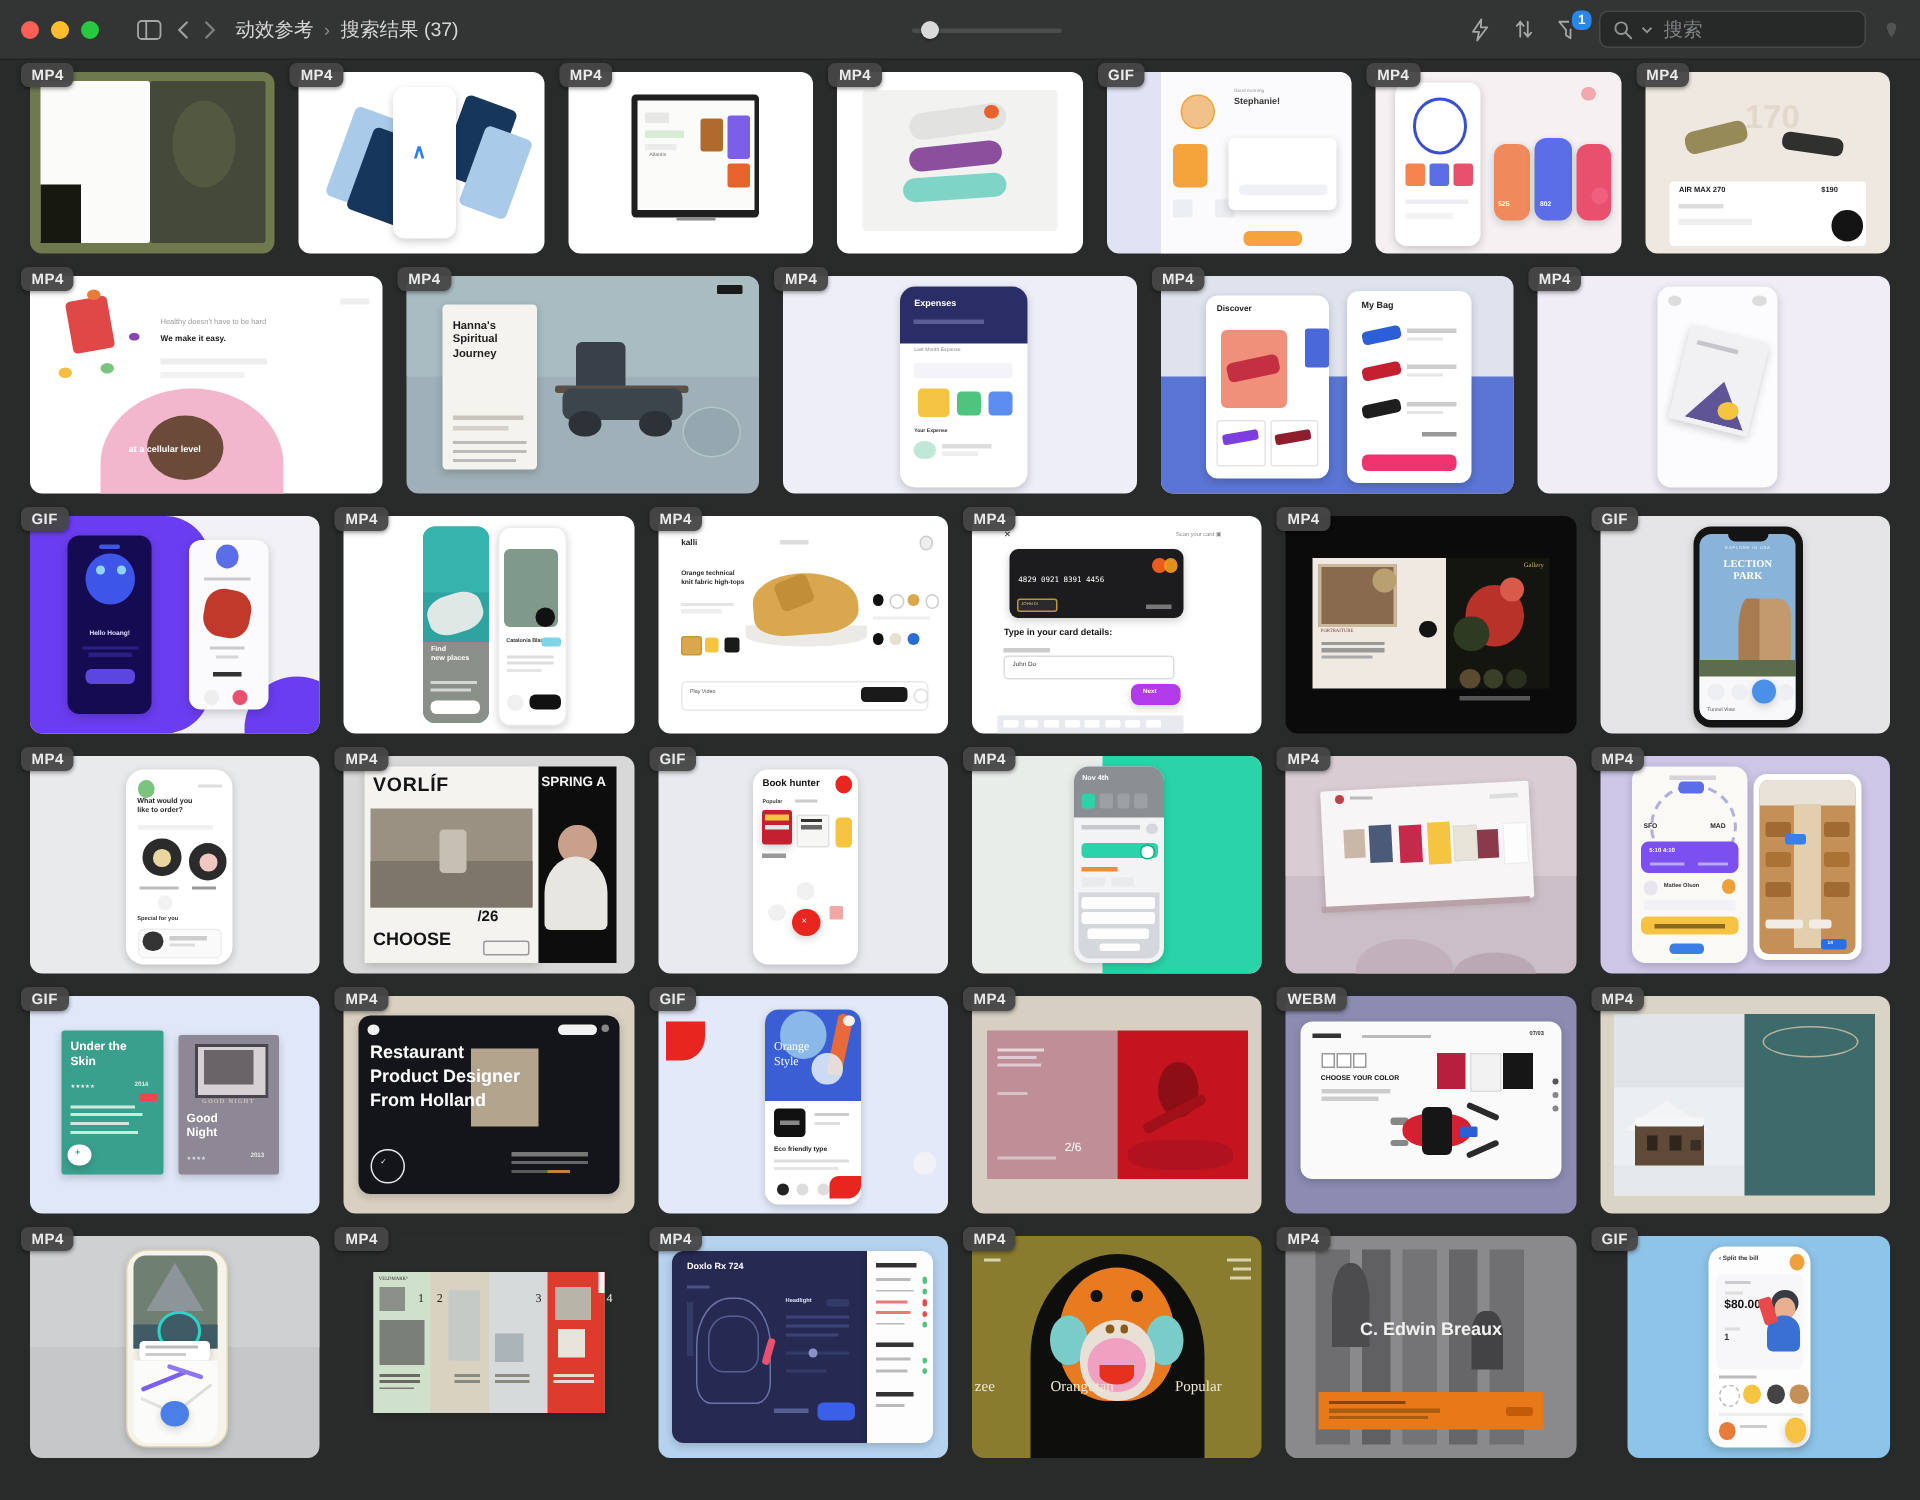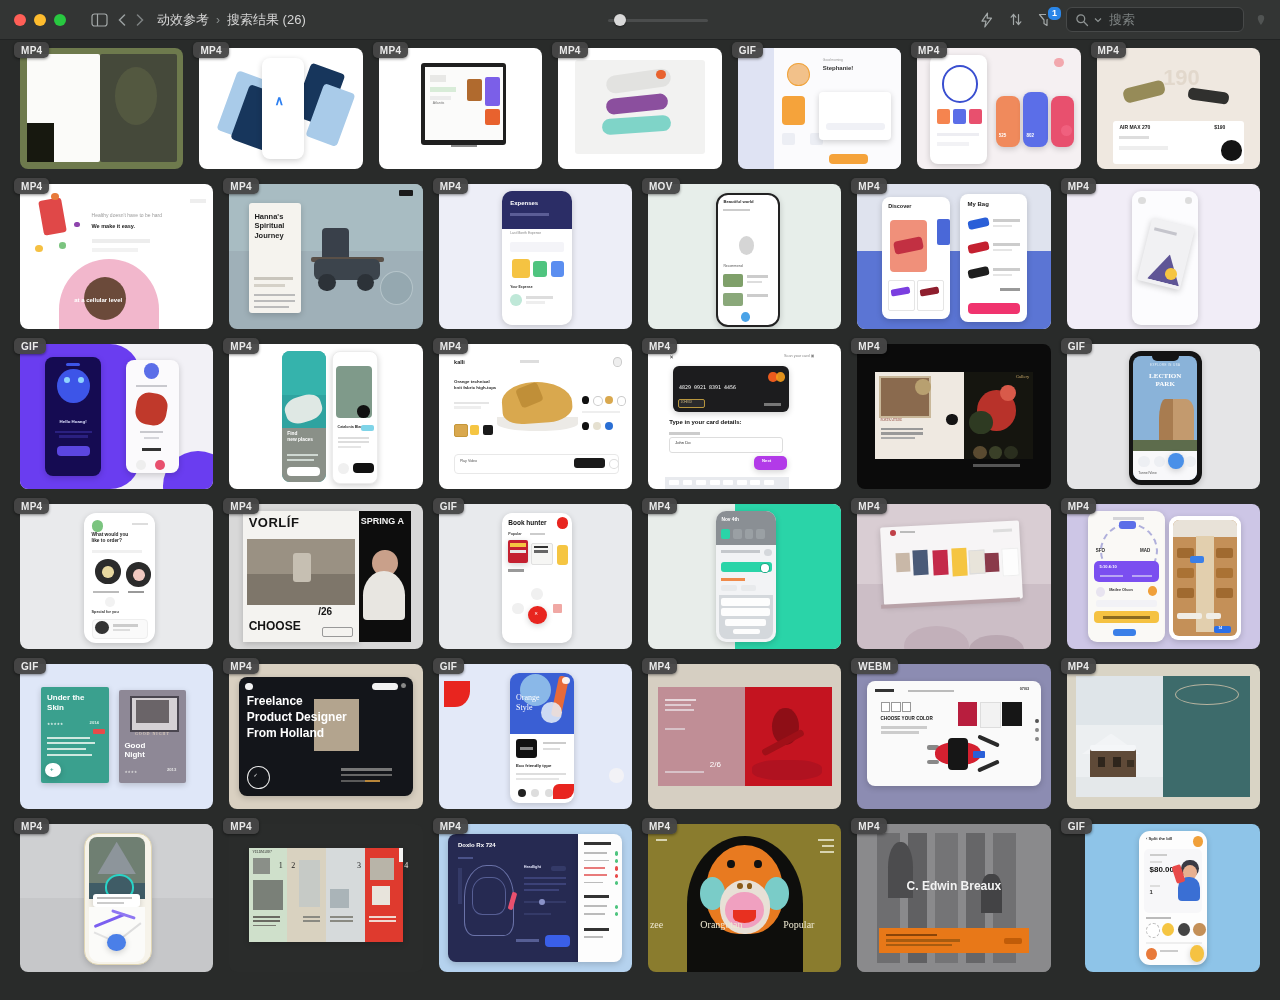--- a/index.html
+++ b/index.html
@@ -50,21 +50,21 @@
         </svg>
     </button>
     <button class="tbtn">
       <svg width="8" height="12">
           <path d="M1.5 1 L6.5 6 L1.5 11" fill="none" stroke="#7d8282" stroke-width="1.5" stroke-linecap="round"></path>
         </svg>
     </button>
     <nav class="breadcrumb">
       <span>动效参考</span>
       <span class="sep">›</span>
-      <span>搜索结果 (26)</span>
+      <span>搜索结果 (37)</span>
     </nav>
     <div class="slider">
       <div class="track">
         <div class="knob" id="slider-knob" style="left: calc(12% - 6px);"></div>
       </div>
     </div>
     <div class="tools">
       <button class="icon-btn">
         <svg width="15" height="16">
             <path d="M8.5 1 L3 9.2 L7 9.2 L5.8 15 L12.5 6.2 L8.2 6.2 Z" fill="none" stroke="#a3a8a8" stroke-width="1.2" stroke-linejoin="round"></path>
@@ -174,21 +174,21 @@
             <div class="shape" style="left: 82%; top: 40%; width: 14%; height: 42%; background: rgb(232, 80, 110); border-radius: 8px; box-shadow: rgba(0, 0, 0, 0.18) 0px 2px 6px;"></div>
             <span class="ttext" style="left: 50%; top: 70%; width: 12%; font-size: 4.5px; font-weight: 700; color: rgb(255, 255, 255);">525</span>
             <span class="ttext" style="left: 67%; top: 70%; width: 12%; font-size: 4.5px; font-weight: 700; color: rgb(255, 255, 255);">802</span>
             <div class="shape" style="left: 88%; top: 64%; width: 7%; height: 9%; background: rgb(240, 96, 126); border-radius: 50%;"></div>
             <div class="shape" style="left: 84%; top: 8%; width: 6%; height: 8%; background: rgb(242, 168, 174); border-radius: 50%;"></div>
           </div>
           <span class="badge">MP4</span>
         </article>
         <article class="tile">
           <div class="art" style="background: rgb(239, 232, 224);">
-            <span class="ttext" style="left: 22%; top: 14%; width: 60%; font-size: 22px; font-weight: 800; color: rgb(226, 216, 204); text-align: center;">190</span>
+            <span class="ttext" style="left: 22%; top: 14%; width: 60%; font-size: 22px; font-weight: 800; color: rgb(226, 216, 204); text-align: center;">170</span>
             <div class="shape" style="left: 16%; top: 30%; width: 26%; height: 12%; background: rgb(150, 139, 88); border-radius: 6px; transform: rotate(-14deg);"></div>
             <div class="shape" style="left: 56%; top: 35%; width: 25%; height: 10%; background: rgb(48, 48, 46); border-radius: 5px; transform: rotate(8deg);"></div>
             <div class="shape" style="left: 10%; top: 60%; width: 80%; height: 36%; background: rgb(255, 255, 255); border-radius: 3px;"></div>
             <span class="ttext" style="left: 14%; top: 64%; width: 40%; font-size: 5px; font-weight: 700; color: rgb(26, 26, 26);">AIR MAX 270</span>
             <span class="ttext" style="left: 72%; top: 64%; width: 16%; font-size: 5px; font-weight: 700; color: rgb(26, 26, 26);">$190</span>
             <div class="shape" style="left: 14%; top: 73%; width: 18%; height: 2%; background: rgb(221, 221, 221);"></div>
             <div class="shape" style="left: 14%; top: 81%; width: 30%; height: 3%; background: rgb(238, 238, 238);"></div>
             <div class="shape" style="left: 76%; top: 76%; width: 13%; height: 17%; background: rgb(20, 20, 20); border-radius: 50%;"></div>
           </div>
           <span class="badge">MP4</span>
@@ -245,36 +245,20 @@
             <div class="shape" style="left: 37%; top: 40%; width: 28%; height: 7%; background: rgb(244, 244, 248); border-radius: 2px;"></div>
             <div class="shape" style="left: 38%; top: 52%; width: 9%; height: 13%; background: rgb(245, 195, 66); border-radius: 3px;"></div>
             <div class="shape" style="left: 49%; top: 53%; width: 7%; height: 11%; background: rgb(79, 196, 127); border-radius: 3px;"></div>
             <div class="shape" style="left: 58%; top: 53%; width: 7%; height: 11%; background: rgb(91, 142, 240); border-radius: 3px;"></div>
             <span class="ttext" style="left: 37%; top: 70%; width: 24%; font-size: 3.4px; font-weight: 700; color: rgb(51, 51, 51);">Your Expense</span>
             <div class="shape" style="left: 37%; top: 76%; width: 6%; height: 8%; background: rgb(191, 232, 216); border-radius: 50%;"></div>
             <div class="shape" style="left: 45%; top: 77%; width: 14%; height: 2%; background: rgb(221, 221, 221);"></div>
             <div class="shape" style="left: 45%; top: 81%; width: 10%; height: 2%; background: rgb(238, 238, 238);"></div>
           </div>
           <span class="badge">MP4</span>
-        </article>
-        <article class="tile">
-          <div class="art" style="background: rgb(231, 238, 234);">
-            <div class="shape" style="left: 35%; top: 6%; width: 31%; height: 90%; background: rgb(255, 255, 255); border-radius: 12px; border: 2px solid rgb(34, 34, 34); box-shadow: rgba(0, 0, 0, 0.18) 0px 2px 6px;"></div>
-            <span class="ttext" style="left: 39%; top: 11%; width: 24%; font-size: 4.2px; font-weight: 700; color: rgb(42, 42, 42);">Beautiful world</span>
-            <div class="shape" style="left: 39%; top: 17%; width: 14%; height: 1.5%; background: rgb(204, 204, 204);"></div>
-            <div class="shape" style="left: 47%; top: 36%; width: 8%; height: 13%; background: rgb(213, 213, 213); border-radius: 50%;"></div>
-            <span class="ttext" style="left: 39%; top: 56%; width: 20%; font-size: 3.4px; font-weight: 400; color: rgb(85, 85, 85);">Recommend</span>
-            <div class="shape" style="left: 39%; top: 62%; width: 10%; height: 9%; background: rgb(127, 160, 106); border-radius: 2px;"></div>
-            <div class="shape" style="left: 51%; top: 63%; width: 11%; height: 2%; background: rgb(204, 204, 204);"></div>
-            <div class="shape" style="left: 51%; top: 67%; width: 8%; height: 1.5%; background: rgb(221, 221, 221);"></div>
-            <div class="shape" style="left: 39%; top: 75%; width: 10%; height: 9%; background: rgb(138, 168, 122); border-radius: 2px;"></div>
-            <div class="shape" style="left: 51%; top: 76%; width: 11%; height: 2%; background: rgb(204, 204, 204);"></div>
-            <div class="shape" style="left: 48%; top: 88%; width: 5%; height: 7%; background: rgb(74, 163, 232); border-radius: 50%;"></div>
-          </div>
-          <span class="badge">MOV</span>
         </article>
         <article class="tile">
           <div class="art" style="background: rgb(223, 227, 238);">
             <div class="shape" style="left: 0%; top: 46%; width: 100%; height: 54%; background: rgb(91, 117, 212);"></div>
             <div class="shape" style="left: 13%; top: 9%; width: 35%; height: 84%; background: rgb(255, 255, 255); border-radius: 8px; box-shadow: rgba(0, 0, 0, 0.18) 0px 2px 6px;"></div>
             <span class="ttext" style="left: 16%; top: 13%; width: 20%; font-size: 5.5px; font-weight: 700; color: rgb(26, 26, 26);">Discover</span>
             <div class="shape" style="left: 17%; top: 25%; width: 19%; height: 36%; background: rgb(240, 144, 122); border-radius: 4px;"></div>
             <div class="shape" style="left: 19%; top: 38%; width: 15%; height: 9%; background: rgb(194, 48, 66); border-radius: 4px; transform: rotate(-12deg);"></div>
             <div class="shape" style="left: 41%; top: 24%; width: 7%; height: 18%; background: rgb(74, 104, 216); border-radius: 2px;"></div>
             <div class="shape" style="left: 16%; top: 66%; width: 13%; height: 20%; background: rgb(255, 255, 255); border-radius: 2px; border: 1px solid rgb(229, 229, 229);"></div>
@@ -635,21 +619,21 @@
           </div>
           <span class="badge">GIF</span>
         </article>
         <article class="tile">
           <div class="art" style="background: rgb(217, 208, 193);">
             <div class="shape" style="left: 5%; top: 9%; width: 90%; height: 82%; background: rgb(19, 21, 26); border-radius: 8px; box-shadow: rgba(0, 0, 0, 0.18) 0px 2px 6px;"></div>
             <div class="shape" style="left: 8%; top: 13%; width: 4%; height: 5%; background: rgb(242, 242, 242); border-radius: 50%;"></div>
             <div class="shape" style="left: 74%; top: 13%; width: 13%; height: 5%; background: rgb(242, 242, 242); border-radius: 8px;"></div>
             <div class="shape" style="left: 89%; top: 13%; width: 2.5%; height: 3.5%; background: rgb(136, 136, 136); border-radius: 50%;"></div>
             <div class="shape" style="left: 44%; top: 24%; width: 23%; height: 36%; background: rgb(179, 164, 142);"></div>
-            <span class="ttext" style="left: 9%; top: 21%; width: 78%; font-size: 12px; font-weight: 800; color: rgb(255, 255, 255); line-height: 1.3;">Freelance
+            <span class="ttext" style="left: 9%; top: 21%; width: 78%; font-size: 12px; font-weight: 800; color: rgb(255, 255, 255); line-height: 1.3;">Restaurant
 Product Designer
 From Holland</span>
             <div class="shape" style="left: 9%; top: 70%; width: 11%; height: 15%; background: rgb(19, 21, 26); border-radius: 50%; border: 1.5px solid rgb(232, 232, 232);"></div>
             <span class="ttext" style="left: 12.5%; top: 75%; width: 5%; font-size: 5px; font-weight: 400; color: rgb(255, 255, 255);">✓</span>
             <div class="shape" style="left: 58%; top: 72%; width: 26%; height: 1.5%; background: rgb(119, 119, 119);"></div>
             <div class="shape" style="left: 58%; top: 76%; width: 26%; height: 1.5%; background: rgb(102, 102, 102);"></div>
             <div class="shape" style="left: 58%; top: 80%; width: 18%; height: 1.5%; background: rgb(90, 90, 90);"></div>
             <div class="shape" style="left: 70%; top: 80%; width: 8%; height: 1.5%; background: rgb(184, 134, 58);"></div>
           </div>
           <span class="badge">MP4</span>

